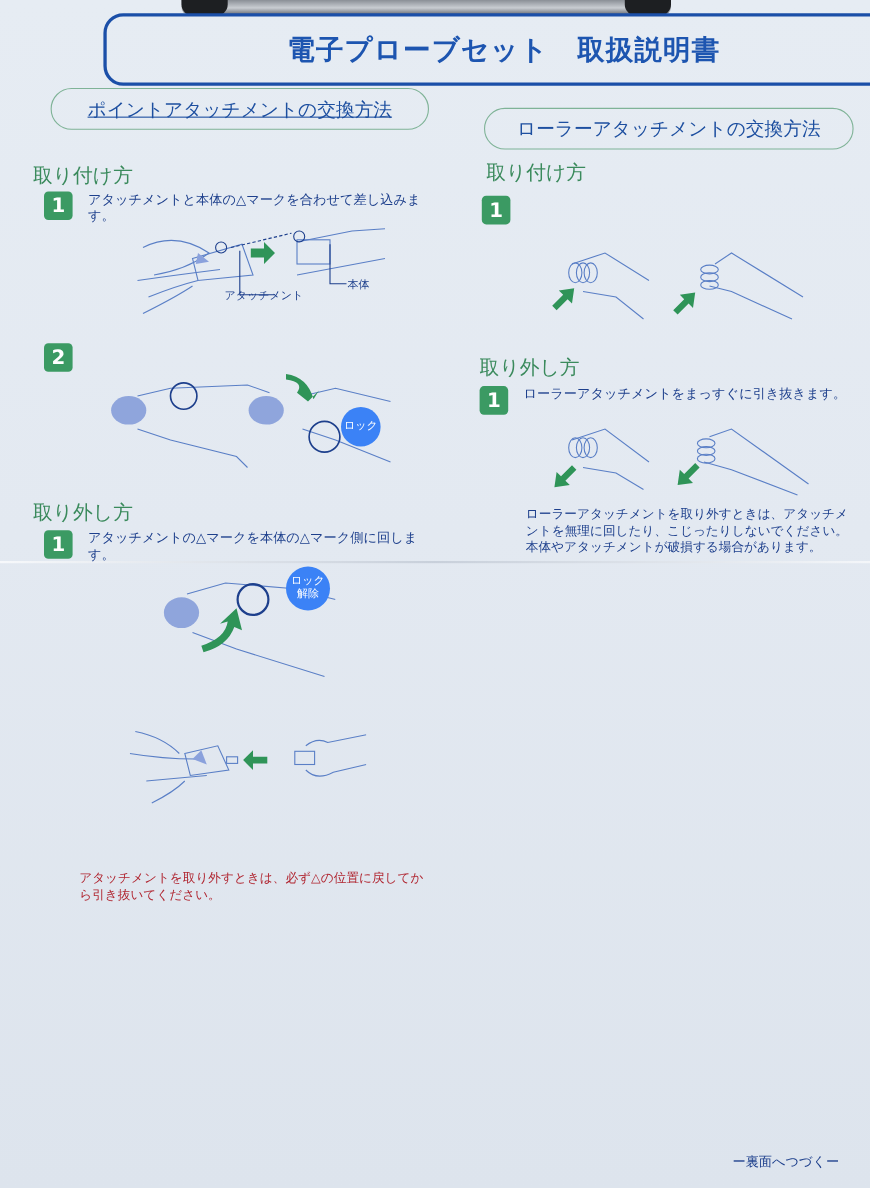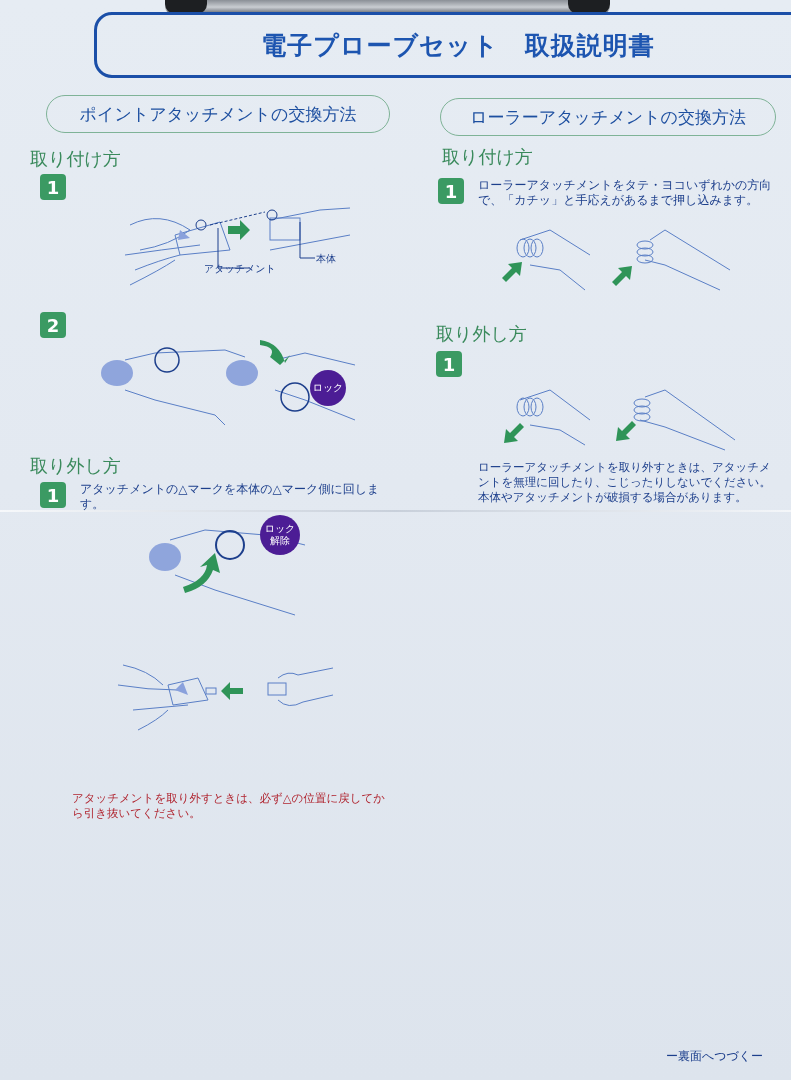--- a/index.html
+++ b/index.html
@@ -40,43 +40,44 @@
   }
   .step-text { font-size:12px; line-height:15px; color:#1d3f8c; }
 
   .note { position:absolute; font-size:11.5px; line-height:15px; color:#1d3f8c; }
   .note.red { color:#b02530; }
   .footer { position:absolute; right:28px; top:1048px; font-size:12px; color:#1d3f8c; }
 
   .illus { position:absolute; }
   .label-small { position:absolute; font-size:10px; color:#1d3f8c; }
   .lock-badge {
-    position:absolute; border-radius:50%; background:#4c1d95; color:#fff;
+    position:absolute; border-radius:50%; background:#3b82f6; color:#fff;
     display:flex; align-items:center; justify-content:center; text-align:center;
     font-size:10px; line-height:12px;
   }
 </style>
 </head>
 <body>
 
 <div class="clip">
     <div class="knob l"></div>
     <div class="knob r"></div>
   </div>
 <div class="fold"></div>
 
 <div class="title-box">
   <span class="title">電子プローブセット　取扱説明書</span>
 </div>
 
-<div class="section-pill" style="left:46px;top:95px;width:344px;">ポイントアタッチメントの交換方法</div>
+<div class="section-pill" style="left:46px;top:80px;width:344px;text-decoration:underline;">ポイントアタッチメントの交換方法</div>
 <div class="subhead" style="left:30px;top:147px;">取り付け方</div>
 
 <div class="step" style="left:40px;top:174px;width:345px;">
   <div class="badge">1</div>
+  <div class="step-text">アタッチメントと本体の△マークを合わせて差し込みます。</div>
 </div>
 <svg class="illus" style="left:120px;top:200px;" width="240" height="90">
   <g fill="none" stroke="#5a7fc6" stroke-width="1">
     <path d="M10,25 Q40,10 70,30 Q50,45 20,50"></path>
       <path d="M5,55 Q40,50 80,45"></path>
       <path d="M15,70 Q40,60 60,55"></path>
       <path d="M10,85 Q40,70 55,60"></path>
     <path d="M55,35 L100,22 L110,50 L60,55 Z"></path>
       <circle cx="81" cy="25" r="5" stroke="#1d3f8c"></circle>
     <path d="M90,25 L145,12" stroke-dasharray="3,2" stroke="#1d3f8c"></path>
@@ -134,21 +135,20 @@
   </g>
   <path d="M57,40 L65,32 L70,45 Z" fill="#8aa1dc"></path>
   <path d="M125,38 L112,38 L112,32 L103,41 L112,50 L112,44 L125,44 Z" fill="#2f9458"></path>
 </svg>
 <div class="note red" style="left:72px;top:761px;width:320px;margin-top:30px;">アタッチメントを取り外すときは、必ず△の位置に戻してから引き抜いてください。</div>
 
 <div class="section-pill" style="left:440px;top:98px;width:336px;">ローラーアタッチメントの交換方法</div>
 <div class="subhead" style="left:442px;top:145px;">取り付け方</div>
 <div class="step" style="left:438px;top:178px;width:340px;">
   <div class="badge">1</div>
-  <div class="step-text">ローラーアタッチメントをタテ・ヨコいずれかの方向で、「カチッ」と手応えがあるまで押し込みます。</div>
 </div>
 <svg class="illus" style="left:490px;top:220px;" width="250" height="75">
   <g fill="none" stroke="#5a7fc6" stroke-width="1">
     <path d="M30,20 L60,10 L100,35 M40,45 L70,50 L95,70"></path>
     <g>
         <ellipse cx="33" cy="28" rx="6" ry="9"></ellipse>
         <ellipse cx="40" cy="28" rx="6" ry="9"></ellipse>
         <ellipse cx="47" cy="28" rx="6" ry="9"></ellipse>
       </g>
     <path d="M160,20 L175,10 L240,50 M155,40 L175,45 L230,70"></path>
@@ -158,20 +158,21 @@
         <ellipse cx="155" cy="39" rx="8" ry="4"></ellipse>
       </g>
   </g>
   <path d="M12,58 L22,48 L18,44 L32,42 L30,56 L26,52 L16,62 Z" fill="#2f9458"></path>
   <path d="M122,62 L132,52 L128,48 L142,46 L140,60 L136,56 L126,66 Z" fill="#2f9458"></path>
 </svg>
 
 <div class="subhead" style="left:436px;top:322px;">取り外し方</div>
 <div class="step" style="left:436px;top:351px;width:345px;">
   <div class="badge">1</div>
+  <div class="step-text">ローラーアタッチメントをまっすぐに引き抜きます。</div>
 </div>
 <svg class="illus" style="left:490px;top:385px;" width="250" height="70">
   <g fill="none" stroke="#5a7fc6" stroke-width="1">
     <path d="M30,15 L60,5 L100,35 M40,40 L70,45 L95,60"></path>
     <g>
         <ellipse cx="33" cy="22" rx="6" ry="9"></ellipse>
         <ellipse cx="40" cy="22" rx="6" ry="9"></ellipse>
         <ellipse cx="47" cy="22" rx="6" ry="9"></ellipse>
       </g>
     <path d="M155,12 L175,5 L245,55 M150,35 L175,42 L235,65"></path>

